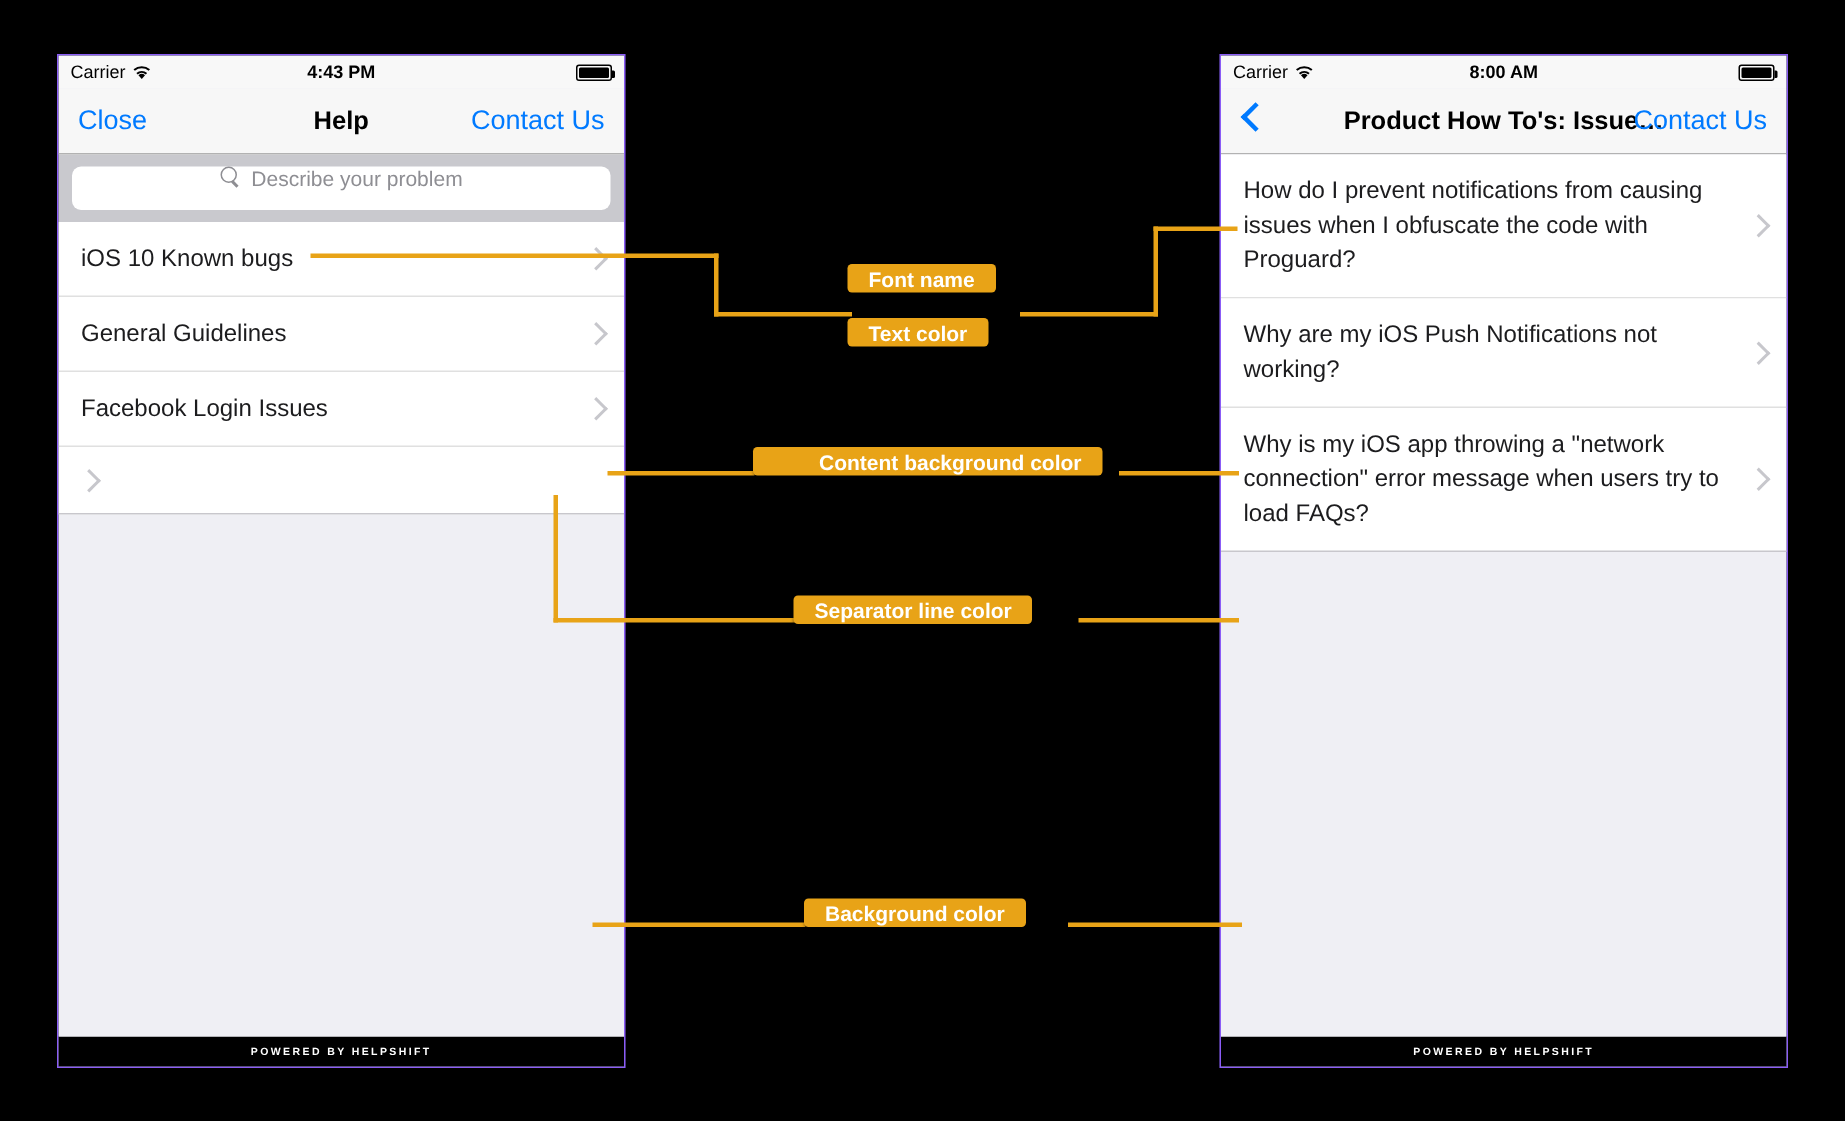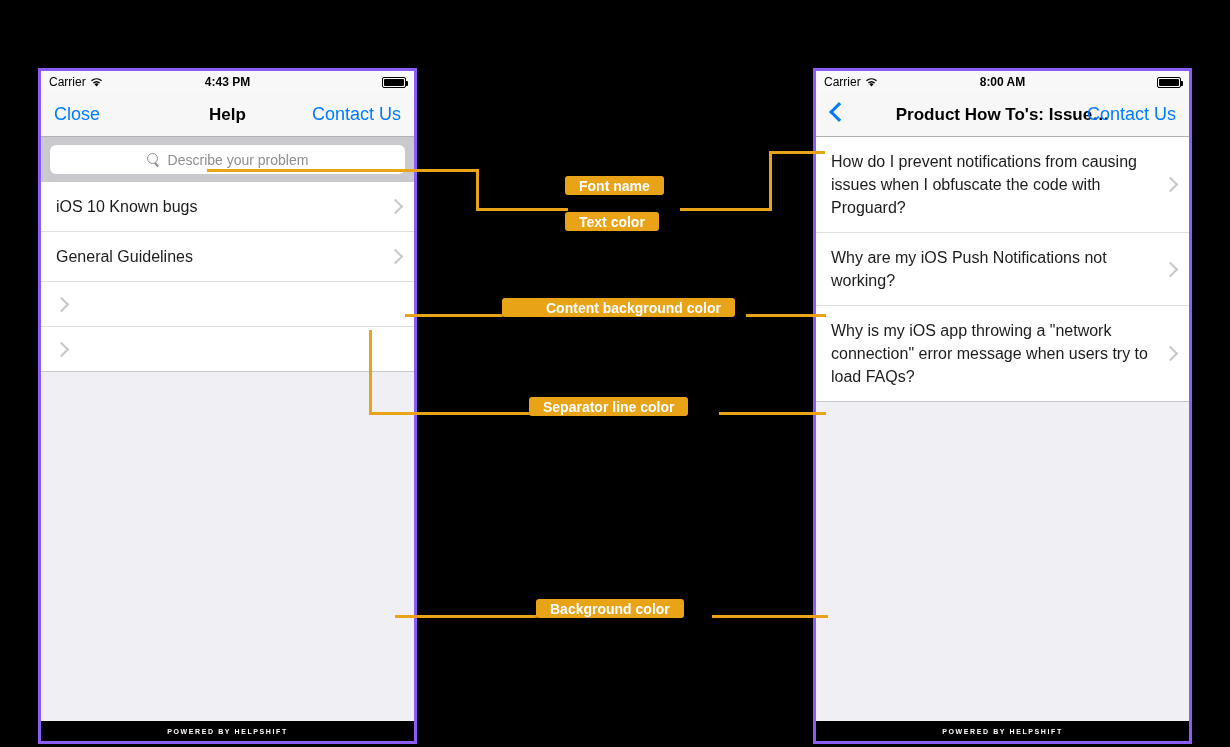--- a/index.html
+++ b/index.html
@@ -2,21 +2,21 @@
 <html><head>
 <meta charset="utf-8">
 <style>
   * { margin:0; padding:0; box-sizing:border-box; }
   html,body { width:1230px; height:747px; background:#000; overflow:hidden; }
   body { font-family:"Liberation Sans", sans-serif; position:relative; }
 
   .stage { position:absolute; inset:0; }
 
   
-  .phone { position:absolute; background:#0f172a; border:3px solid #8b5cf6; overflow:hidden;margin-top:32px; }
+  .phone { position:absolute; background:#0f172a; border:1px solid #8b5cf6; overflow:hidden; }
   #phone-left  { left:38px;  top:36px; width:379px; height:676px; }
   #phone-right { left:813px; top:36px; width:379px; height:676px; }
 
   .screen { position:absolute; inset:0; display:flex; flex-direction:column; background:#efeff4; }
 
   
   .statusbar { height:22px; background:#f8f8f8; display:flex; align-items:center;
                padding:0 8px; font-size:12px; color:#000; flex:0 0 auto; position:relative; }
   .sb-left { display:flex; align-items:center; gap:4px; font-size:12px; font-weight:400; }
   .sb-center { position:absolute; left:0; right:0; text-align:center; font-size:12px; font-weight:700; pointer-events:none; }
@@ -36,21 +36,21 @@
                font-weight:700; color:#000; white-space:nowrap; overflow:hidden;
                text-overflow:ellipsis; pointer-events:none; }
   .back-chev { display:inline-block; width:13px; height:22px; position:relative; }
   .back-chev:before { content:""; position:absolute; left:3px; top:4px; width:11px; height:11px;
                       border-left:3px solid #007aff; border-bottom:3px solid #007aff;
                       transform:rotate(45deg); }
 
   
   .searchwrap { background:#c9c9ce; padding:8px 9px; flex:0 0 auto; }
   .searchbox { height:29px; background:#fff; border-radius:6px; display:flex;
-               align-items:center; justify-content:center; gap:8px; }
+               align-items:flex-start; justify-content:center; gap:8px; }
   .search-ico { width:13px; height:13px; position:relative; display:inline-block; }
   .search-ico:before { content:""; position:absolute; left:0; top:0; width:9px; height:9px;
                        border:1.5px solid #8e8e93; border-radius:50%; }
   .search-ico:after { content:""; position:absolute; left:8px; top:9px; width:5px; height:1.5px;
                       background:#8e8e93; transform:rotate(45deg); transform-origin:left center; }
   .search-ph { font-size:14px; color:#8e8e93; }
 
   
   .listwrap { background:#efeff4; flex:1 1 auto; position:relative; overflow:hidden; }
   .list { background:#fff; }
@@ -141,20 +141,21 @@
         <div class="list" id="left-list">
             <div class="row">
               <div class="row-text">iOS 10 Known bugs</div>
               <div class="chev"></div>
             </div>
             <div class="row">
               <div class="row-text">General Guidelines</div>
               <div class="chev"></div>
             </div>
             <div class="row">
+              <div class="row-text">Facebook Login Issues</div>
               <div class="chev"></div>
             </div>
             <div class="row">
               <div class="chev"></div>
             </div>
           </div>
       </div>
 
       <div class="ph-footer">
         <span>POWERED BY HELPSHIFT</span>

